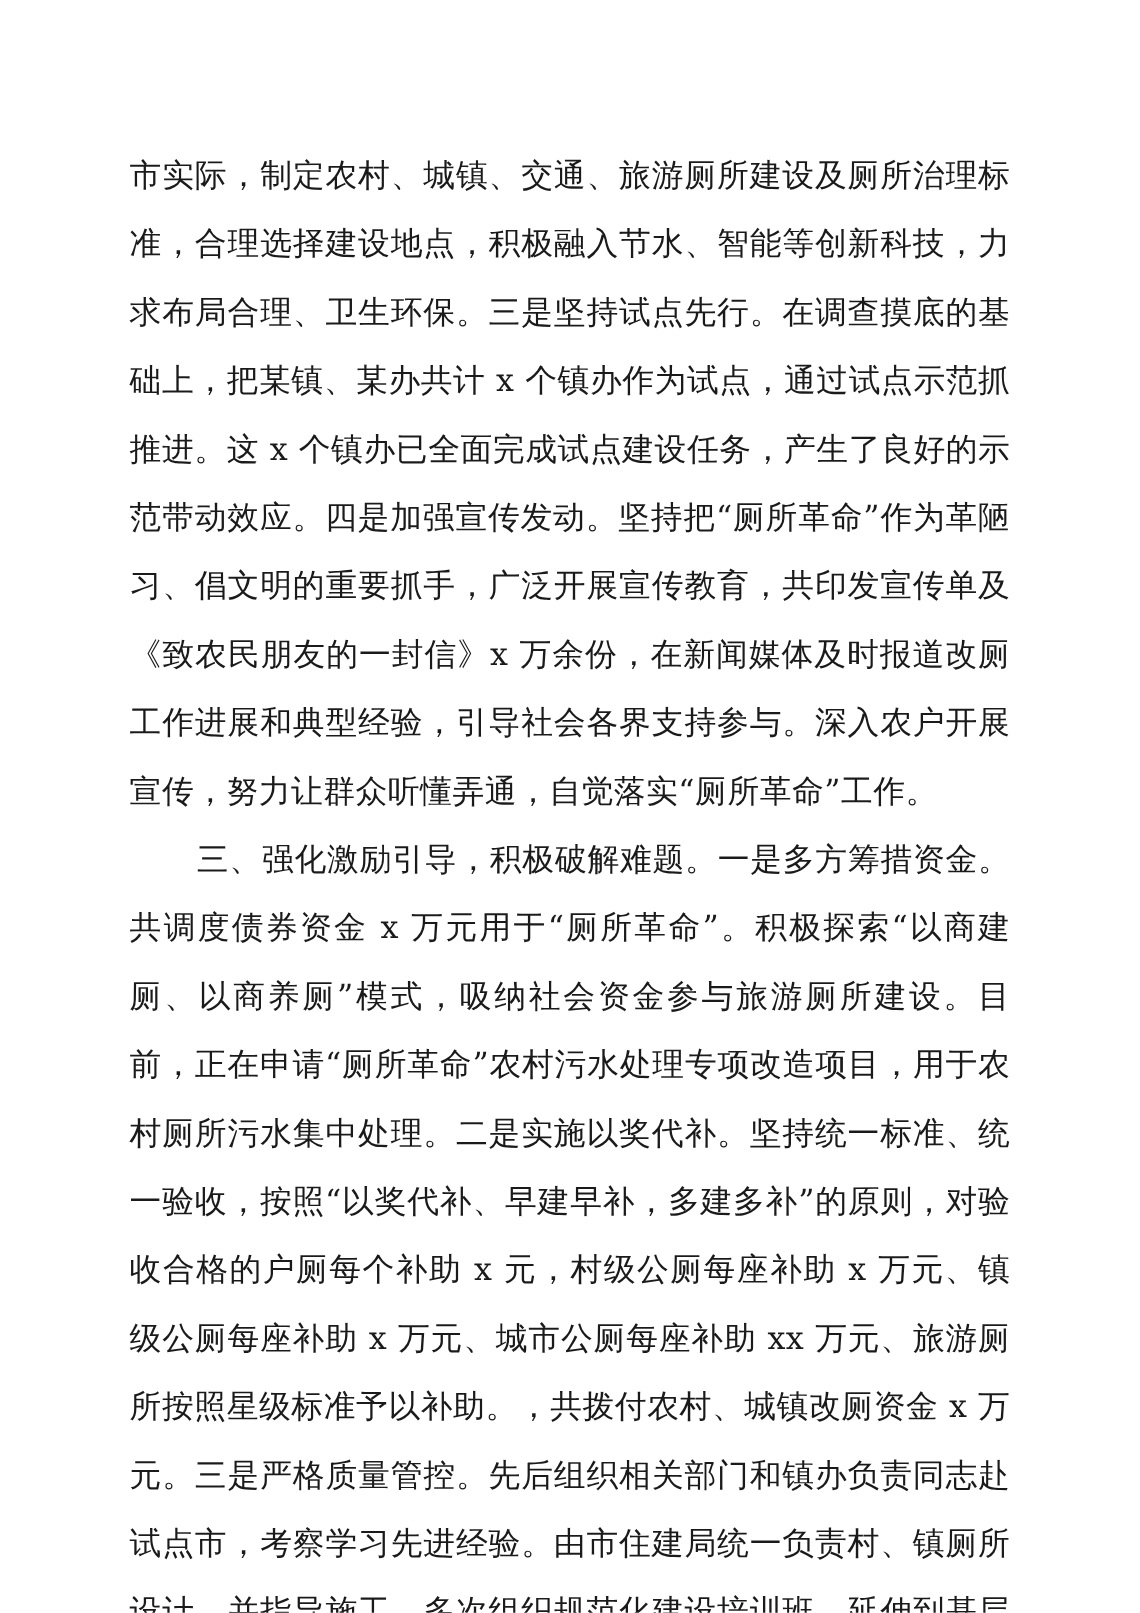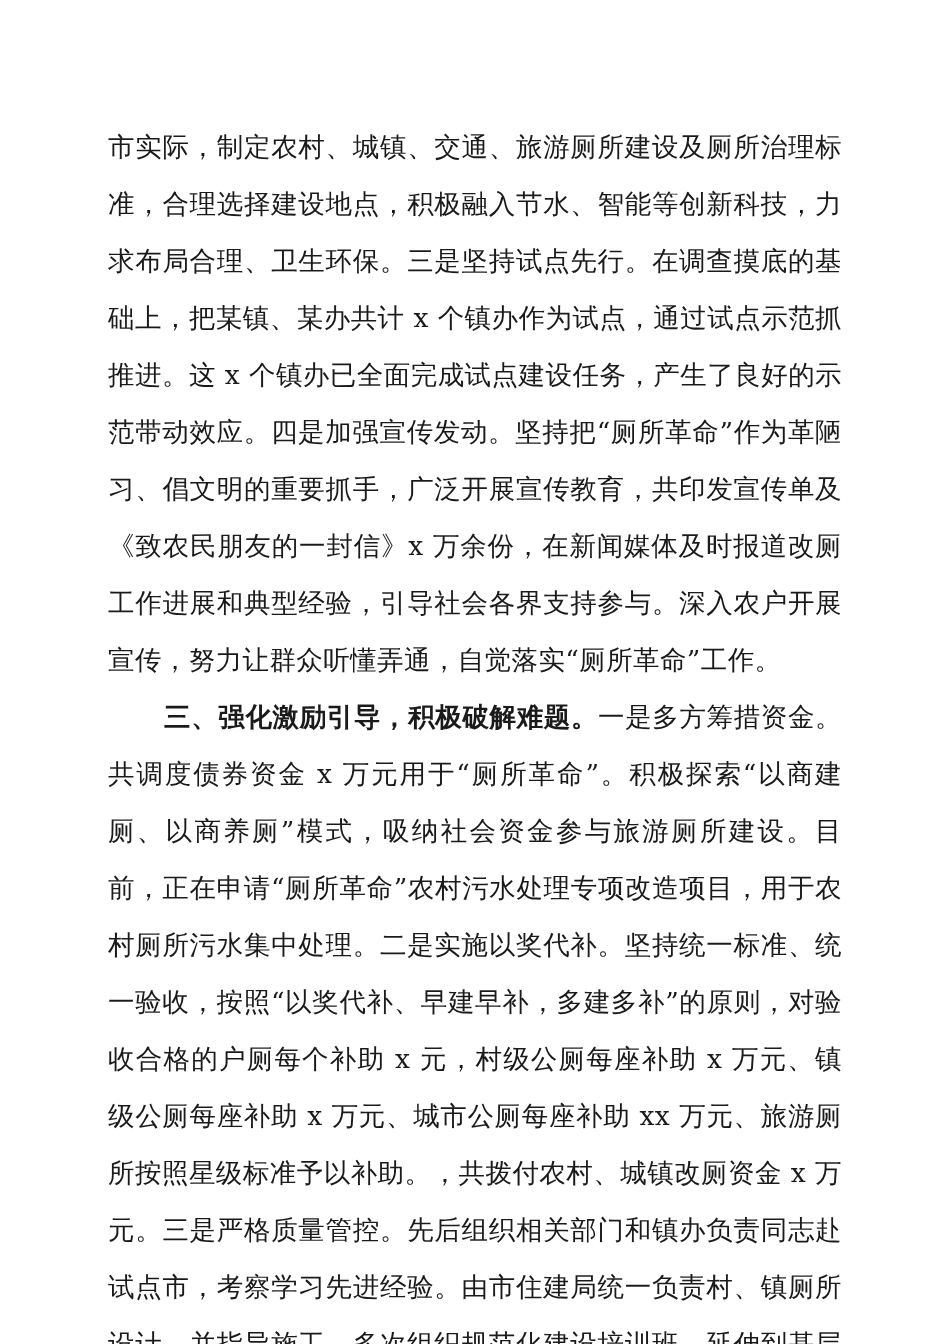--- a/index.html
+++ b/index.html
@@ -32,21 +32,21 @@
     margin: 0;
     padding: 0;
   }
   p.para + p.para {
     margin-top: 0;
   }
   .indent {
     text-indent: 56px;
   }
   .bold {
-    font-weight: bold;
+    font-weight: normal;
   }
 </style>
 </head>
 <body>
 
 <div class="page">
   <div class="doc-body">
 
     <p class="para"><span>市实际，制定农村、城镇、交通、旅游厕所建设及厕所治理标准，合理选择建设地点，积极融入节水、智能等创新科技，力求布局合理、卫生环保。三是坚持试点先行。在调查摸底的基础上，把某镇、某办共计 x 个镇办作为试点，通过试点示范抓推进。这 x 个镇办已全面完成试点建设任务，产生了良好的示范带动效应。四是加强宣传发动。坚持把“厕所革命”作为革陋习、倡文明的重要抓手，广泛开展宣传教育，共印发宣传单及《致农民朋友的一封信》x 万余份，在新闻媒体及时报道改厕工作进展和典型经验，引导社会各界支持参与。深入农户开展宣传，努力让群众听懂弄通，自觉落实“厕所革命”工作。</span></p>
 

